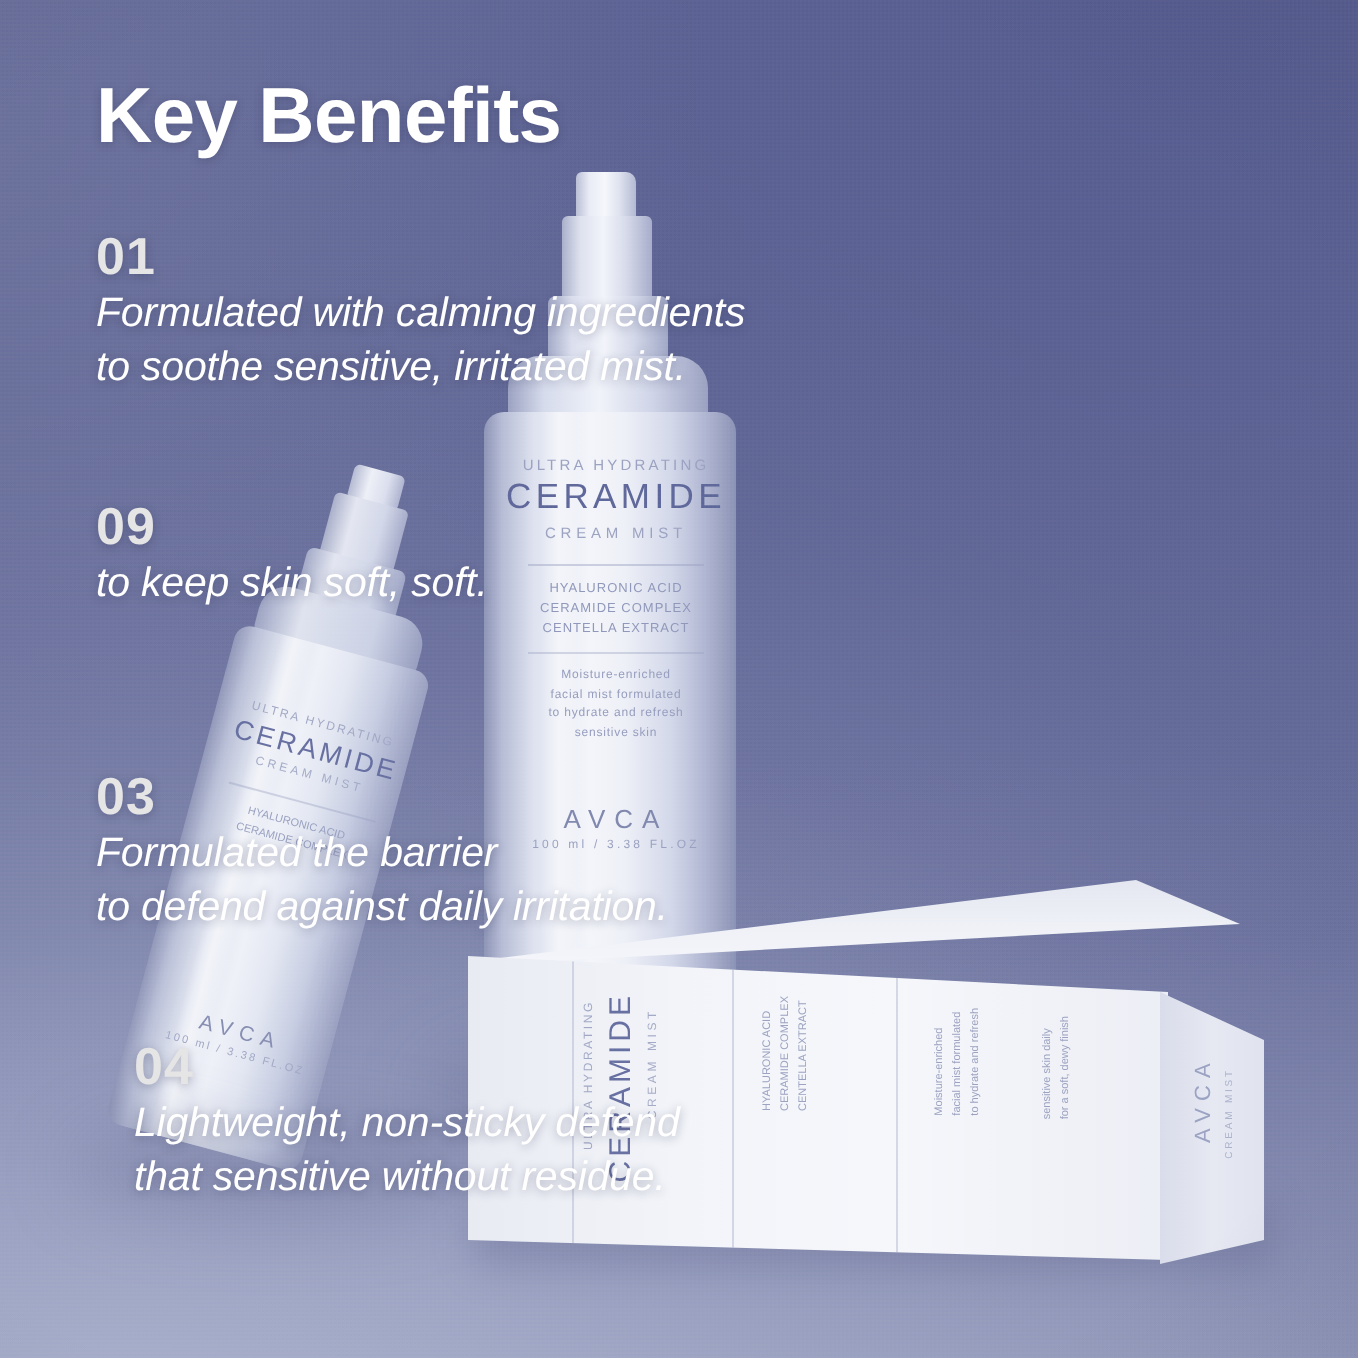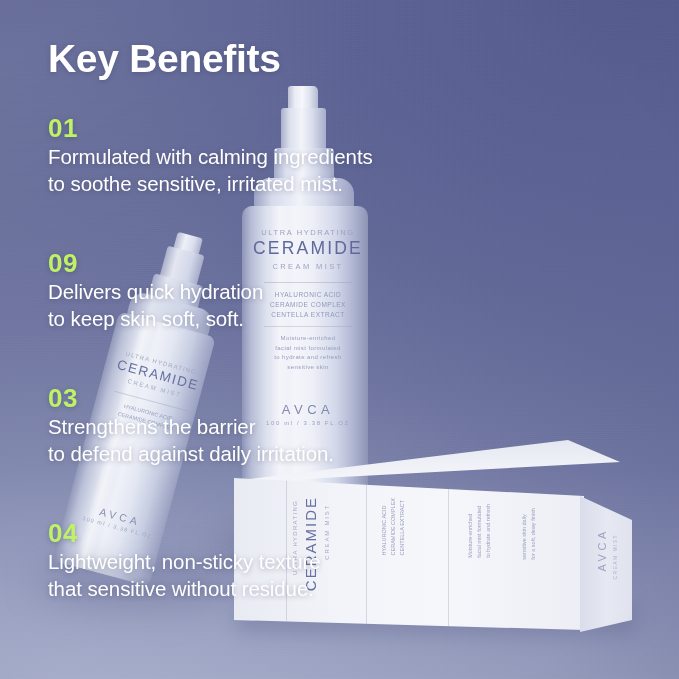--- a/index.html
+++ b/index.html
@@ -215,31 +215,32 @@
     font-size: 39px;
     font-weight: bold;
     color: #ffffff;
     letter-spacing: -0.3px;
     text-shadow: 0 1px 5px rgba(40,44,78,0.30);
   }
   .benefit { position: absolute; left: 48px; }
   .b-num {
     font-size: 26px;
     font-weight: bold;
-    color: #bef264;
+    color: #e5e5e5;
     letter-spacing: 0.5px;
     line-height: 30px;
     text-shadow: 0 1px 5px rgba(40,44,78,0.34);
   }
   .b-line {
     font-size: 20.5px;
     color: #ffffff;
     line-height: 27px;
     letter-spacing: -0.1px;
     text-shadow: 0 1px 5px rgba(40,44,78,0.34);
+    font-style: italic;
   }
   .noise {
     position: absolute; inset: 0;
     pointer-events: none;
     opacity: 0.035;
     background-image:
       repeating-linear-gradient(0deg, rgba(255,255,255,0.6) 0 1px, rgba(0,0,0,0) 1px 2px),
       repeating-linear-gradient(90deg, rgba(255,255,255,0.5) 0 1px, rgba(0,0,0,0) 1px 2px);
   }
 </style>
@@ -329,31 +330,30 @@
     <div class="title">Key Benefits</div>
 
     <div class="benefit" style="top:113px;">
       <div class="b-num">01</div>
       <div class="b-line">Formulated with calming ingredients</div>
       <div class="b-line">to soothe sensitive, irritated mist.</div>
     </div>
 
     <div class="benefit" style="top:248px;">
       <div class="b-num">09</div>
-      <div class="b-line">Delivers quick hydration</div>
       <div class="b-line">to keep skin soft, soft.</div>
     </div>
 
     <div class="benefit" style="top:383px;">
       <div class="b-num">03</div>
-      <div class="b-line">Strengthens the barrier</div>
+      <div class="b-line">Formulated the barrier</div>
       <div class="b-line">to defend against daily irritation.</div>
     </div>
 
-    <div class="benefit" style="top:518px;">
+    <div class="benefit" style="top:518px;margin-left:19px;">
       <div class="b-num">04</div>
-      <div class="b-line">Lightweight, non-sticky texture</div>
+      <div class="b-line">Lightweight, non-sticky defend</div>
       <div class="b-line">that sensitive without residue.</div>
     </div>
   </div>
 
   <div class="noise"></div>
 </div>
 
 </body></html>

